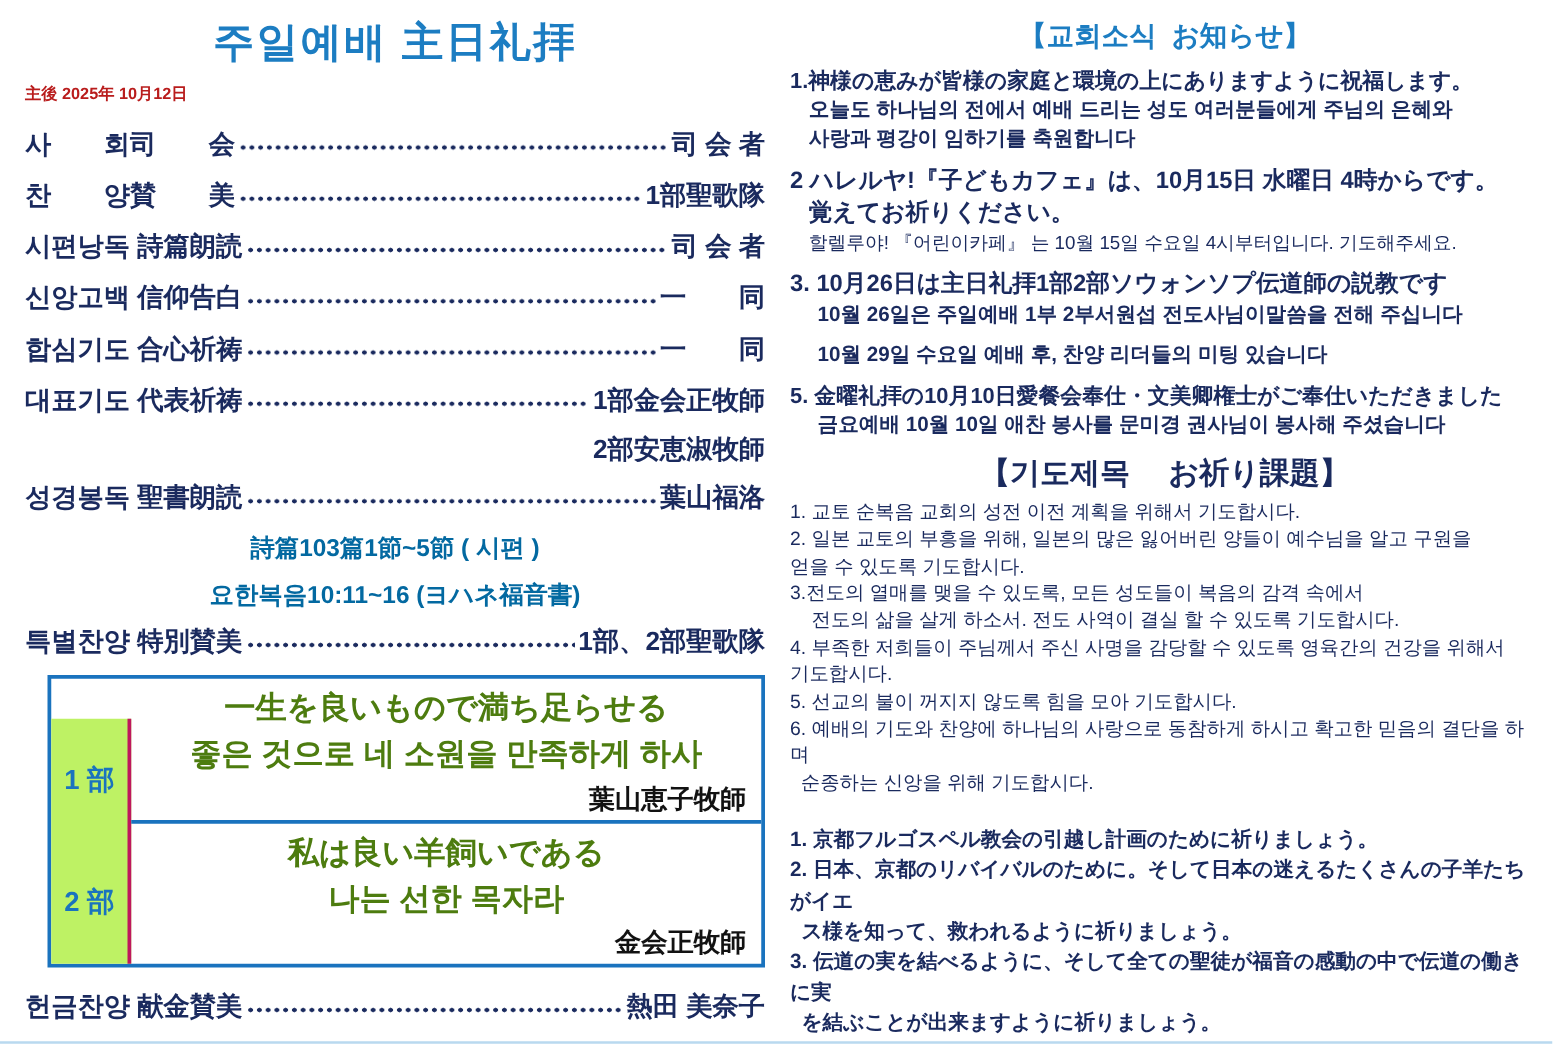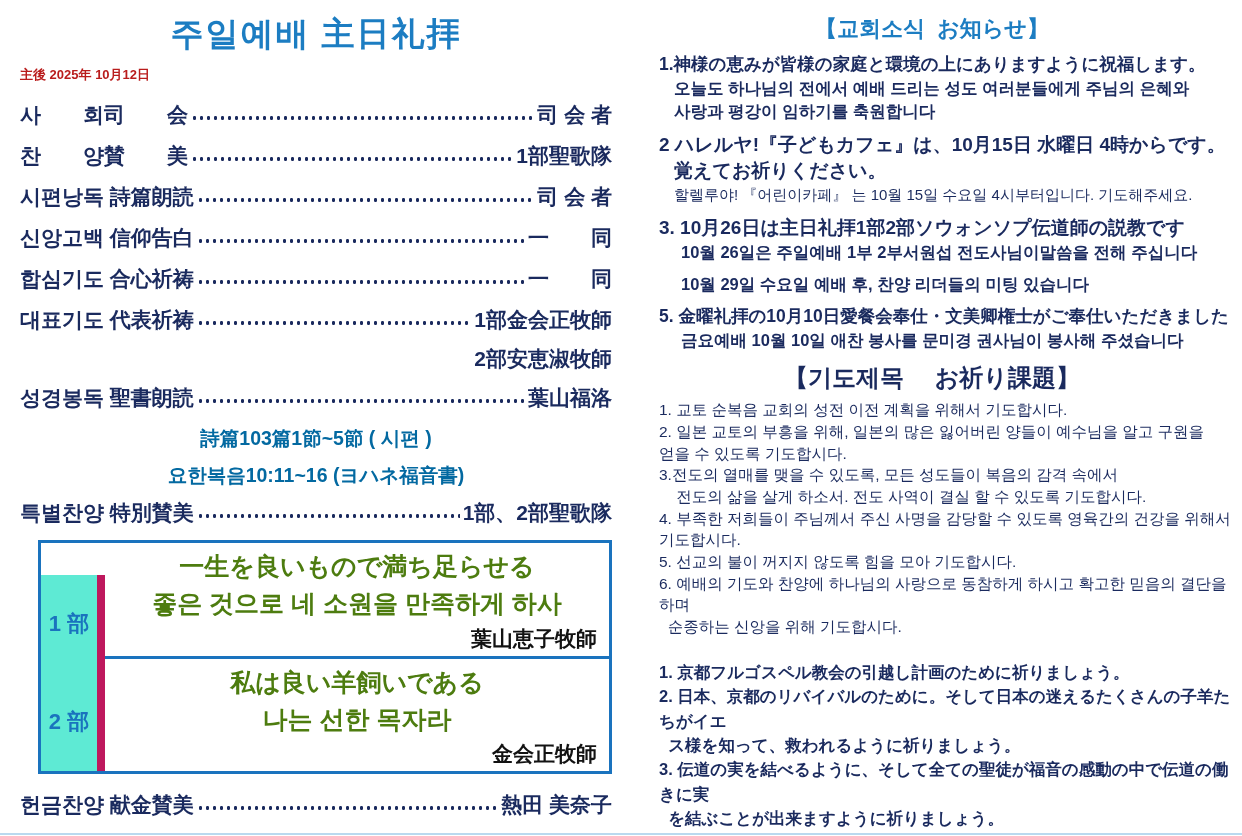--- a/index.html
+++ b/index.html
@@ -17,34 +17,34 @@
   .order-label { flex:0 0 auto; }
   .order-value { flex:0 0 auto; }
   .dots { flex:1 1 auto; align-self:center; height:6px; margin:6px 3px 0 3px;
     background-image:radial-gradient(circle,#1a2a5e 1.7px,transparent 2px);
     background-size:7px 6px; background-repeat:repeat-x; background-position:left center; }
   .order-extra { text-align:right; font-size:21px; margin:-2px 0 11px; white-space:pre; }
   .center-line { text-align:center; font-size:19.5px; margin:2px 0 10px; color:#0369a1; font-weight:bold; white-space:pre; }
 
   .sermon-table { margin:7px 0 13px 18px; width:574px; height:234px;
     border:3px solid #1a73be; display:flex; }
-  .part-col { flex:0 0 64px; background:#5eead4; border-right:8px solid #be185d;
+  .part-col { flex:0 0 64px; background:#bef264; border-right:3px solid #be185d;
     display:flex; flex-direction:column; justify-content:space-around; align-items:center;
     color:#1a73be; font-weight:bold; font-size:22px; white-space:pre;margin-top:32px; }
   .sermon-rows { flex:1 1 auto; display:flex; flex-direction:column; }
   .sermon-row { flex:1 1 auto; padding:7px 8px 3px; display:flex; flex-direction:column; justify-content:space-between; }
   .sermon-row.first { border-bottom:3px solid #1a73be; }
   .sermon-jp, .sermon-kr { text-align:center; color:#4d7c0f; font-weight:bold; font-size:25px; line-height:1.35; }
   .sermon-speaker { text-align:right; color:#121212; font-weight:600; font-size:21px; padding-right:4px; }
 
   
   .right-col { flex:1 1 auto; padding:14px 10px 0 16px; color:#1a2a5e; }
   .news-title { text-align:center; color:#1c7dc2; font-size:22px; font-weight:bold; margin-bottom:9px; white-space:pre; }
   .news-item { margin-bottom:9px; }
-  .ln { white-space:pre-wrap;margin-left:27px; }
+  .ln { white-space:pre-wrap; }
   .jp  { font-weight:bold; font-size:17.5px; line-height:1.35; }
   .jp-lg { font-weight:bold; font-size:19px; line-height:1.38; }
   .kr  { font-weight:600; font-size:16.5px; line-height:1.4; padding-left:15px; }
   .kr-sm { font-weight:500; font-size:15px; line-height:1.45; padding-left:15px; }
 
   .prayer-title { text-align:center; font-size:24px; font-weight:bold; margin:10px 0 5px; white-space:pre; }
   .pr-kr { font-size:15.5px; font-weight:500; line-height:1.4; }
   .pr-jp { font-size:16.5px; font-weight:bold; line-height:1.48; }
   .pr-gap { height:22px; }
 

